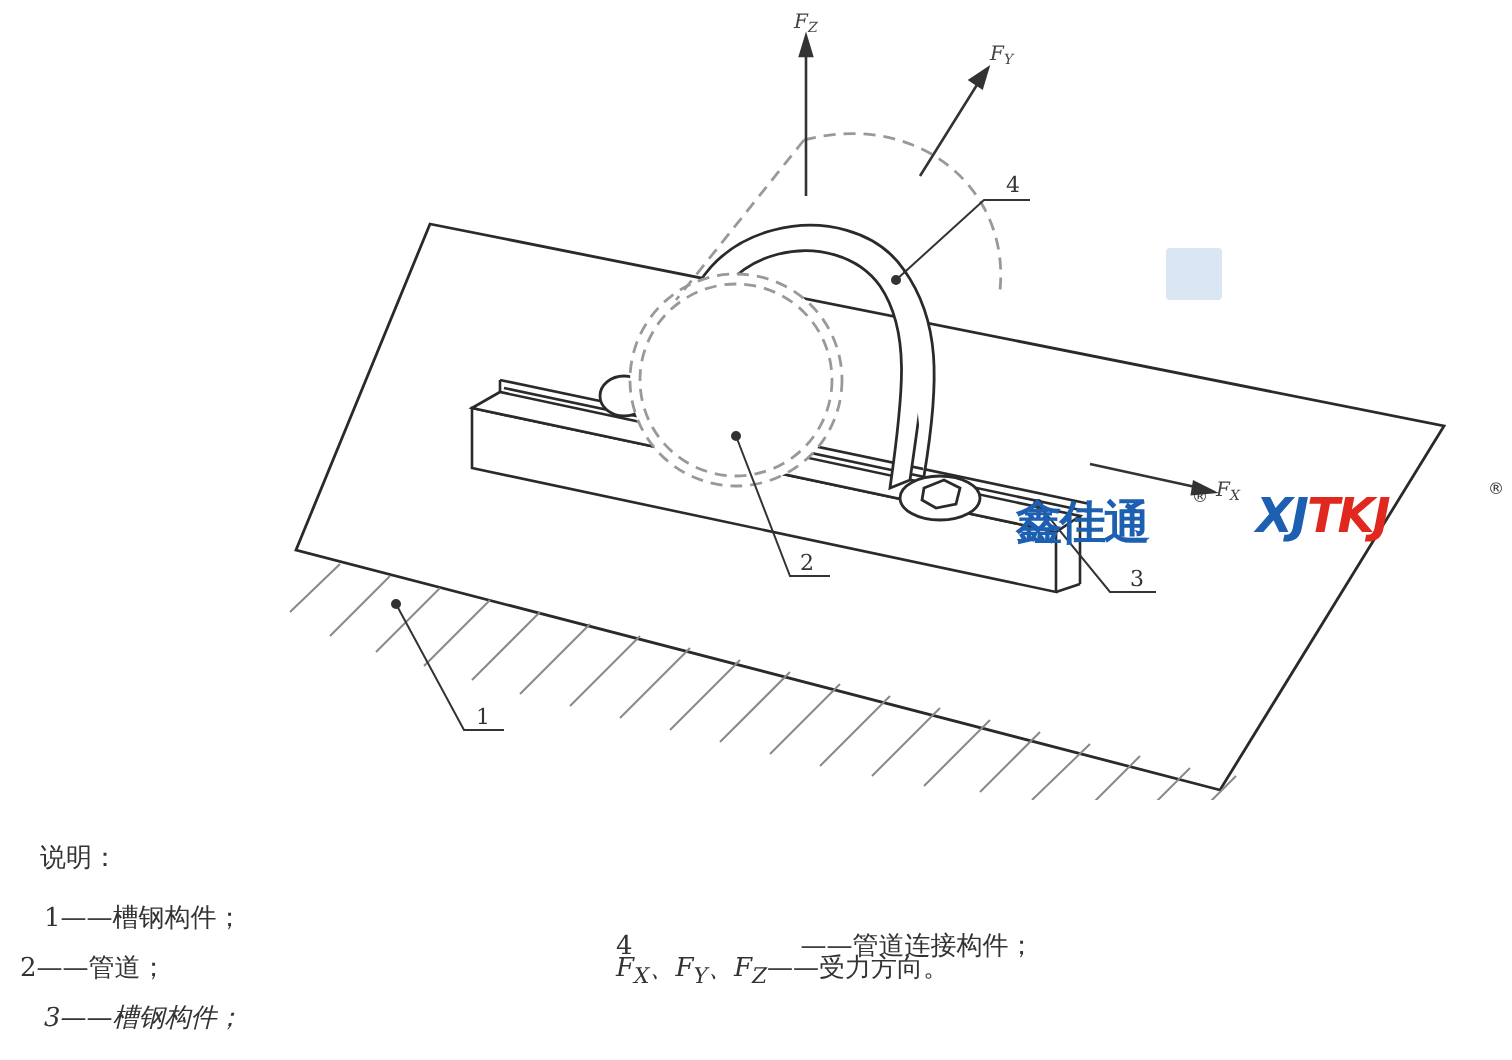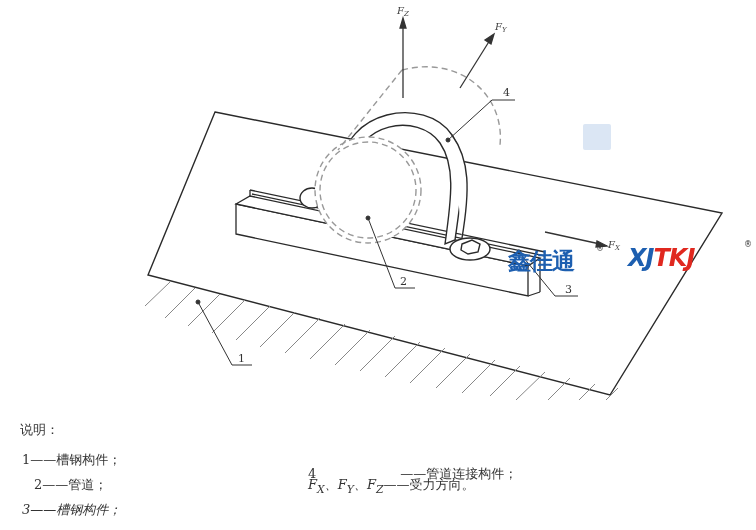--- a/index.html
+++ b/index.html
@@ -112,21 +112,21 @@
 <div class="logo-en">
   <span class="blue">XJ</span><span class="red">TKJ</span>
 </div>
 <span class="reg" style="left:744px;top:240px;">®</span>
 
 <div class="legend" style="left:20px;top:423px;">说明：</div>
 
 <div class="legend" style="left:22px;top:453px;">
   <span>1</span><span>——</span><span>槽钢构件；</span>
 </div>
-<div class="legend" style="left:34px;top:478px;">
+<div class="legend" style="left:10px;top:478px;">
   <span>2</span><span>——</span><span>管道；</span>
 </div>
 <div class="legend" style="left:22px;top:503px;font-style:italic;">
   <span>3</span><span>——</span><span>槽钢构件；</span>
 </div>
 <div class="legend" style="left:308px;top:467px;">
   <span>4</span><span style="display:inline-block;width:84px;"></span><span>——</span><span>管道连接构件；</span>
 </div>
 <div class="legend" style="left:308px;top:478px;">
   <span class="it">F<sub>X</sub>、F<sub>Y</sub>、F<sub>Z</sub></span><span>——</span><span>受力方向。</span>

